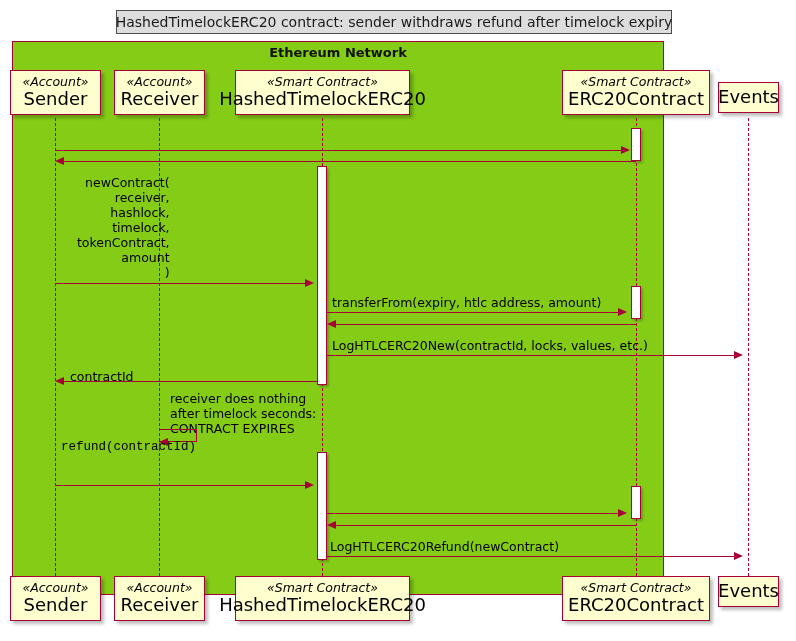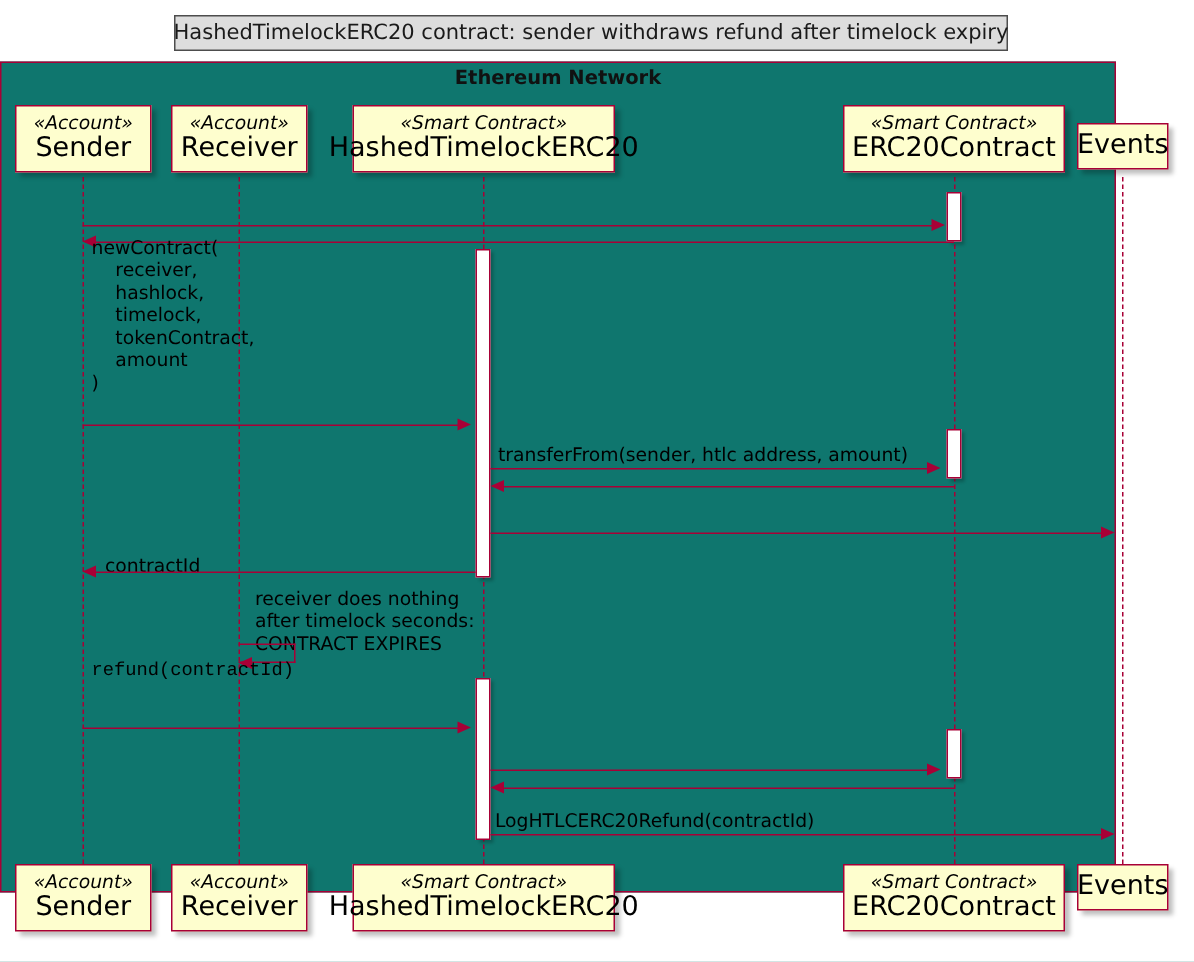--- a/index.html
+++ b/index.html
@@ -10,22 +10,22 @@
   .diagram-title{
     position:absolute;left:116px;top:10px;width:556px;height:24px;
     background:#DDDDDD;border:1px solid #4D4D4D;
     box-sizing:border-box;
     display:flex;align-items:center;justify-content:center;
     font-size:14px;color:#1a1a1a;white-space:nowrap;
   }
 
   
   .network-frame{
-    position:absolute;left:0;top:41px;width:744px;height:554px;
-    background:#0f766e;border:1.5px solid #A80036;box-sizing:border-box;
+    position:absolute;left:12px;top:41px;width:652px;height:554px;
+    background:#84cc16;border:1.5px solid #A80036;box-sizing:border-box;
   }
   .network-title{
     position:absolute;left:0;top:3px;width:100%;
     text-align:center;font-size:13px;font-weight:bold;color:#111111;
   }
 
   
   .participant{
     position:absolute;background:#FEFECE;border:1.5px solid #A80036;
     box-sizing:border-box;
@@ -132,37 +132,38 @@
   <div class="activation" style="left:631px; top:286px; height:33px;"></div>
   <div class="activation" style="left:317px; top:452px; height:108px;"></div>
   <div class="activation" style="left:631px; top:486px; height:33px;"></div>
 
   <div class="msg-line" style="left:55px; top:150px; width:569px;"></div>
   <div class="arrow-r" style="left:621px; top:145.5px;"></div>
 
   <div class="msg-line" style="left:64px; top:161px; width:572px;"></div>
   <div class="arrow-l" style="left:55px; top:156.5px;"></div>
 
-  <div class="msg-label" style="left:61px; top:157px;">newContract(
+  <div class="msg-label" style="left:61px; top:175px;text-align:right;">newContract(
     receiver,
     hashlock,
     timelock,
     tokenContract,
     amount
 )</div>
   <div class="msg-line" style="left:55px; top:283px; width:253px;"></div>
   <div class="arrow-r" style="left:305px; top:278.5px;"></div>
 
-  <div class="msg-label" style="left:332px; top:295px;">transferFrom(sender, htlc address, amount)</div>
+  <div class="msg-label" style="left:332px; top:295px;">transferFrom(expiry, htlc address, amount)</div>
   <div class="msg-line" style="left:327px; top:312px; width:292px;"></div>
   <div class="arrow-r" style="left:618px; top:307.5px;"></div>
 
   <div class="msg-line" style="left:336px; top:324px; width:300px;"></div>
   <div class="arrow-l" style="left:327px; top:319.5px;"></div>
 
+  <div class="msg-label" style="left:332px; top:338px;">LogHTLCERC20New(contractId, locks, values, etc.)</div>
   <div class="msg-line" style="left:327px; top:355px; width:410px;"></div>
   <div class="arrow-r" style="left:734px; top:350.5px;"></div>
 
   <div class="msg-label" style="left:70px; top:369px;">contractId</div>
   <div class="msg-line" style="left:64px; top:381px; width:253px;"></div>
   <div class="arrow-l" style="left:55px; top:376.5px;"></div>
 
   <div class="msg-label" style="left:170px; top:391px;">receiver does nothing
 after timelock seconds:
 CONTRACT EXPIRES</div>
@@ -172,17 +173,17 @@
   <div class="msg-label" style="left:61px; top:440px;font-family:Liberation Mono, monospace;">refund(contractId)</div>
   <div class="msg-line" style="left:55px; top:485px; width:253px;"></div>
   <div class="arrow-r" style="left:305px; top:480.5px;"></div>
 
   <div class="msg-line" style="left:327px; top:513px; width:292px;"></div>
   <div class="arrow-r" style="left:618px; top:508.5px;"></div>
 
   <div class="msg-line" style="left:336px; top:525px; width:300px;"></div>
   <div class="arrow-l" style="left:327px; top:520.5px;"></div>
 
-  <div class="msg-label" style="left:330px; top:539px;">LogHTLCERC20Refund(contractId)</div>
+  <div class="msg-label" style="left:330px; top:539px;">LogHTLCERC20Refund(newContract)</div>
   <div class="msg-line" style="left:327px; top:556px; width:410px;"></div>
   <div class="arrow-r" style="left:734px; top:551.5px;"></div>
 
 </div>
 
 </body></html>

